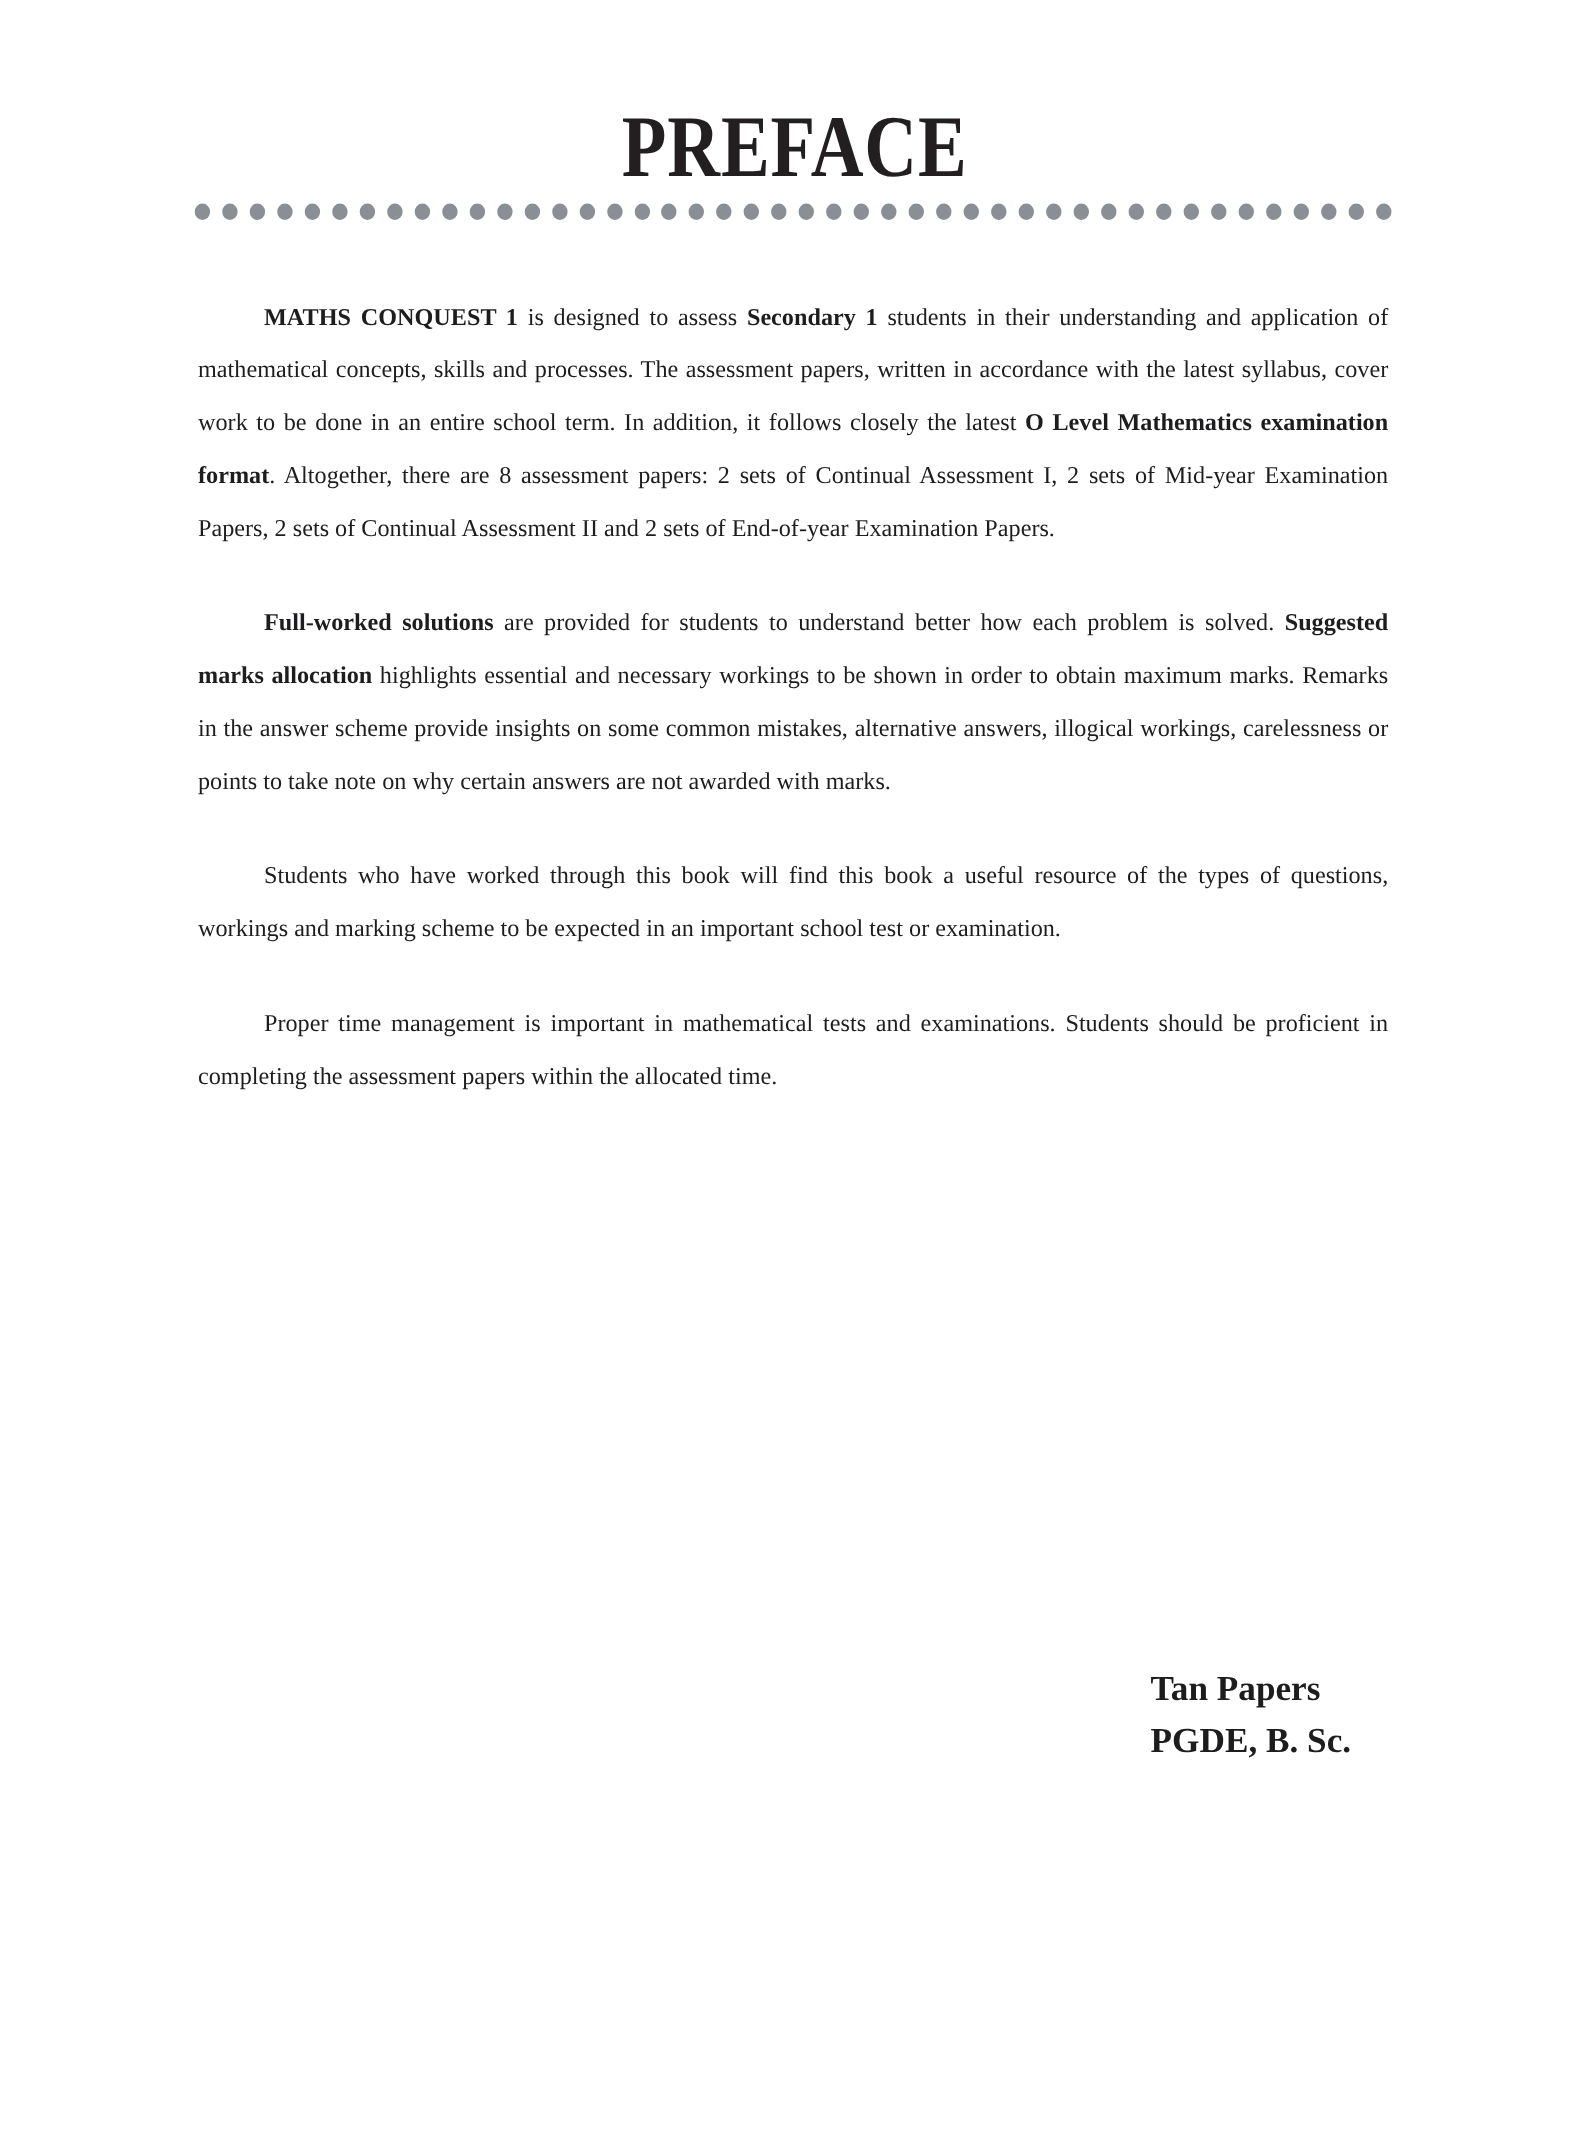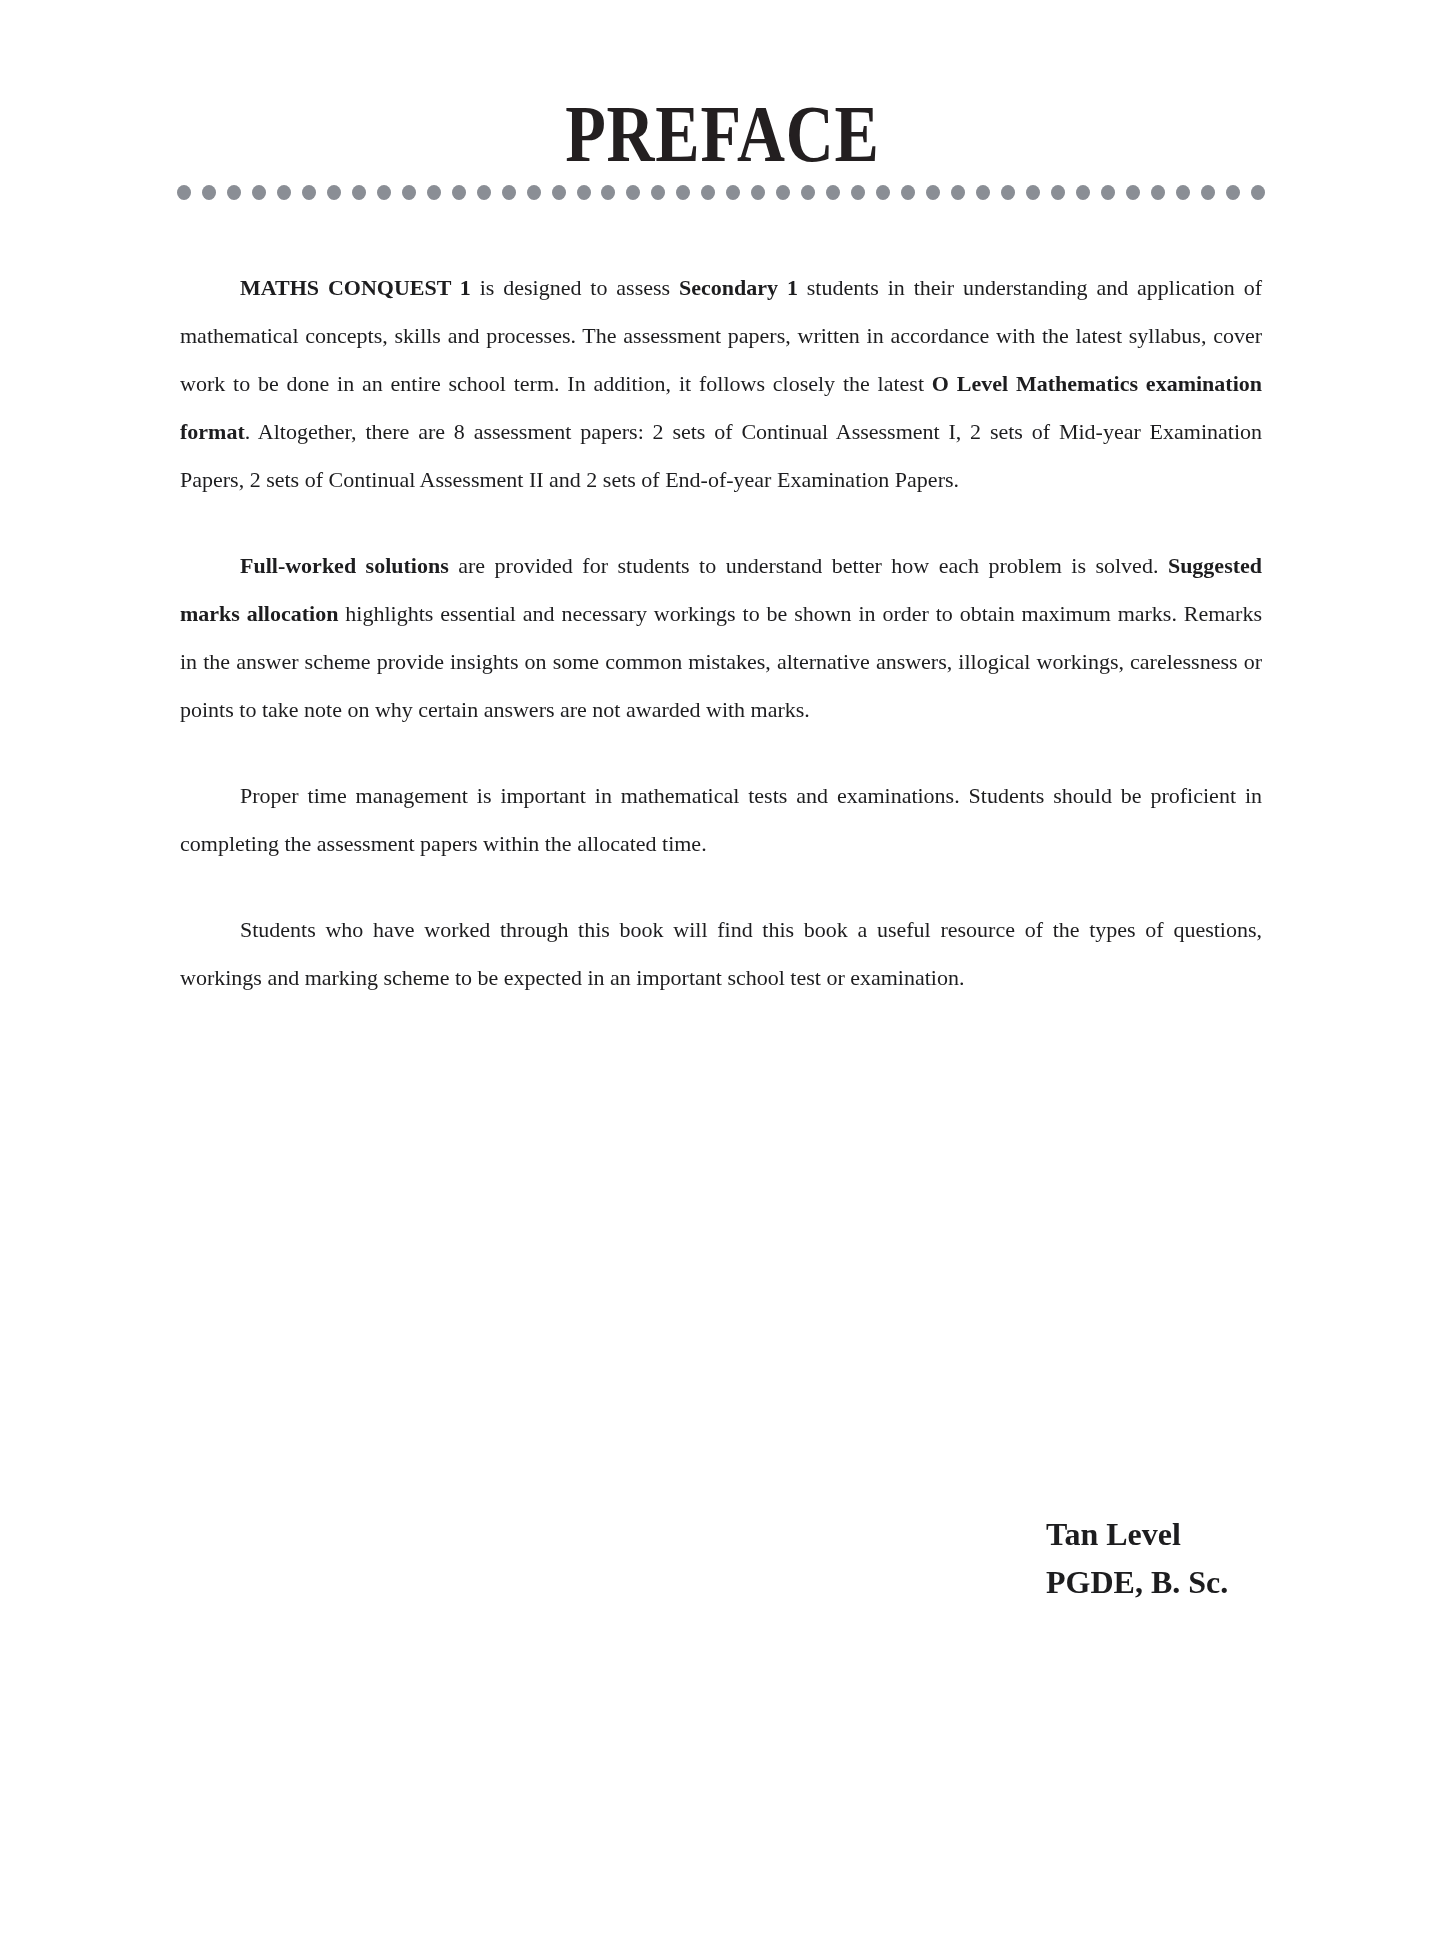--- a/index.html
+++ b/index.html
@@ -123,22 +123,22 @@
       <span class="dot"></span>
       <span class="dot"></span>
       <span class="dot"></span>
       <span class="dot"></span>
       <span class="dot"></span>
     </div>
 
   <div class="body-text">
       <p><b>MATHS CONQUEST 1</b><span> is designed to assess </span><b>Secondary 1</b><span> students in their understanding and application of mathematical concepts, skills and processes. The assessment papers, written in accordance with the latest syllabus, cover work to be done in an entire school term. In addition, it follows closely the latest </span><b>O Level Mathematics examination format</b><span>. Altogether, there are 8 assessment papers: 2 sets of Continual Assessment I, 2 sets of Mid-year Examination Papers, 2 sets of Continual Assessment II and 2 sets of End-of-year Examination Papers.</span></p>
       <p><b>Full-worked solutions</b><span> are provided for students to understand better how each problem is solved. </span><b>Suggested marks allocation</b><span> highlights essential and necessary workings to be shown in order to obtain maximum marks. Remarks in the answer scheme provide insights on some common mistakes, alternative answers, illogical workings, carelessness or points to take note on why certain answers are not awarded with marks.</span></p>
+      <p><span>Students who have worked through this book will find this book a useful resource of the types of questions, workings and marking scheme to be expected in an important school test or examination.</span></p>
       <p><span>Proper time management is important in mathematical tests and examinations. Students should be proficient in completing the assessment papers within the allocated time.</span></p>
-      <p><span>Students who have worked through this book will find this book a useful resource of the types of questions, workings and marking scheme to be expected in an important school test or examination.</span></p>
     </div>
 
   <div class="signature">
-    <div>Tan Level</div>
+    <div>Tan Papers</div>
     <div>PGDE, B. Sc.</div>
   </div>
 
 </div>
 
 </body></html>

